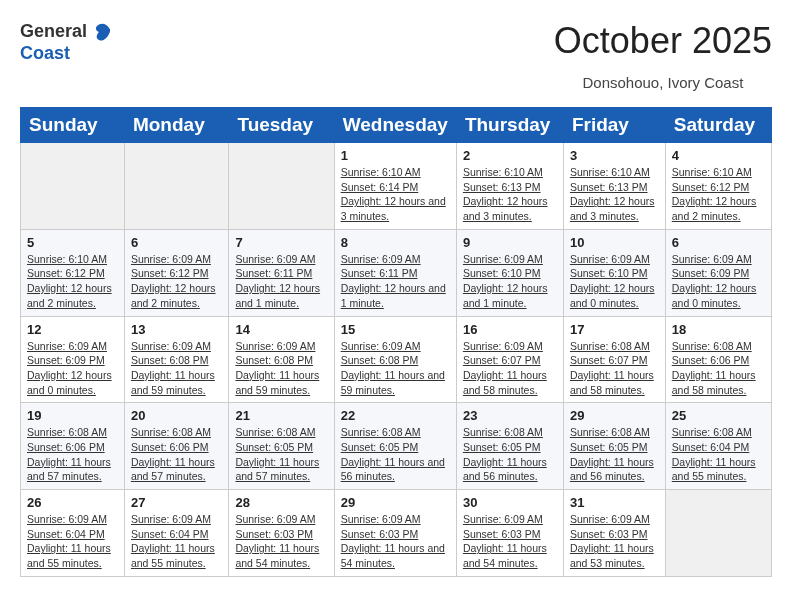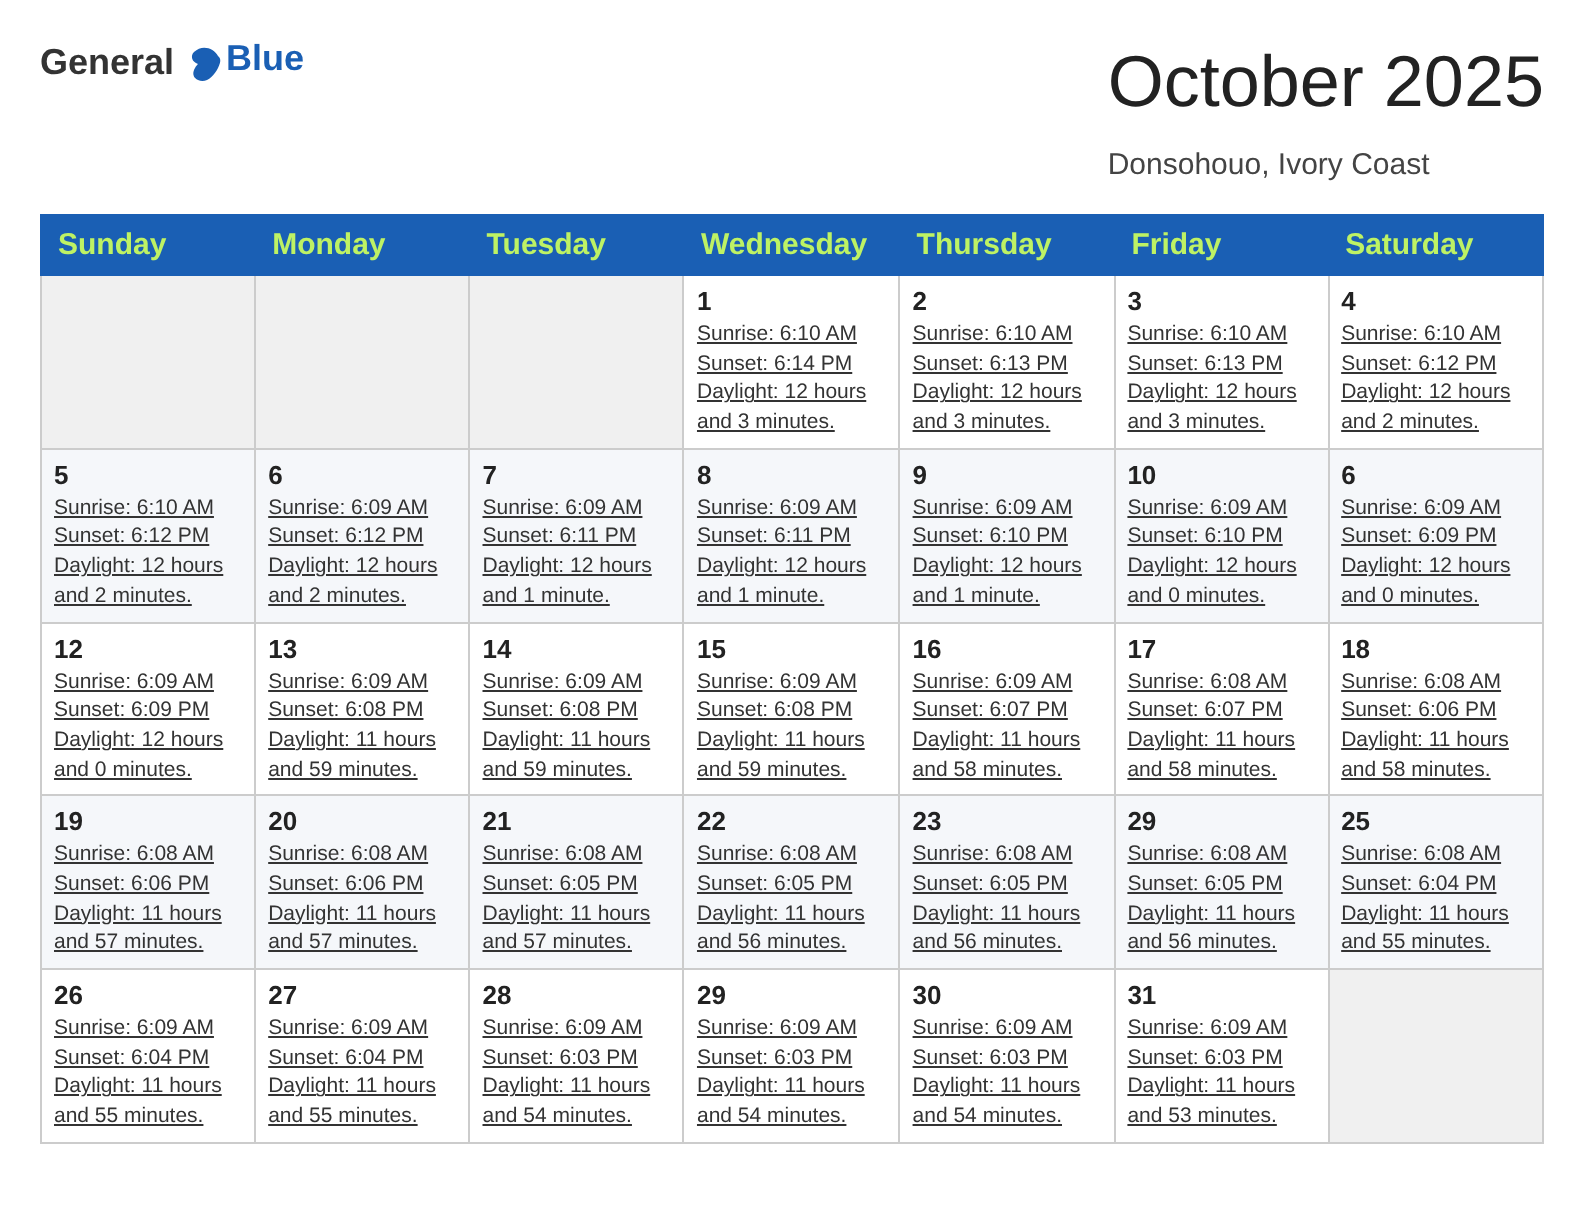--- a/index.html
+++ b/index.html
@@ -15,62 +15,62 @@
       justify-content: space-between;
       align-items: flex-start;
       margin-bottom: 16px;
     }
     .logo {
       display: flex;
       align-items: center;
     }
     .logo-text {
       display: flex;
-      flex-direction: row;
+      flex-direction: column;
       line-height: 1.1;
     }
     .logo-general {
       font-size: 18px;
       font-weight: bold;
       color: #333;
     }
     .logo-blue {
       font-size: 18px;
       font-weight: bold;
       color: #1a5fb4;
     }
     .logo-icon {
       width: 24px;
       height: 24px;
       margin-left: 2px;
     }
     .title-area {
-      text-align: left;
+      text-align: center;
     }
     .month-title {
       font-size: 36px;
       font-weight: normal;
       color: #222;
     }
     .location {
       font-size: 15px;
       color: #444;
       margin-top: 12px;
     }
     .calendar {
       width: 100%;
       border-collapse: collapse;
       border: 1px solid #ccc;
     }
     .calendar th {
       background-color: #1a5fb4;
-      color: #bef264;
+      color: #ffffff;
       text-align: left;
       padding: 6px 8px;
-      font-size: 15px;
+      font-size: 19px;
       font-weight: bold;
       border: 1px solid #1a5fb4;
     }
     .calendar td {
       vertical-align: top;
       border: 1px solid #ccc;
       padding: 5px 6px;
       width: 108px;
       min-height: 80px;
       background: #fff;
@@ -100,21 +100,21 @@
 
 <div class="header">
   <div class="logo">
     <div class="logo-text">
       <span style="display:flex;align-items:center;">
         <span class="logo-general">General</span>
         <svg class="logo-icon" viewBox="0 0 24 24">
           <path d="M20 8 C18 4, 12 2, 8 6 C6 8, 7 11, 10 12 C8 14, 6 18, 10 20 C14 22, 18 18, 20 14 C22 10, 21 9, 20 8Z" fill="#1a5fb4"></path>
         </svg>
       </span>
-      <span class="logo-blue">Blue</span>
+      <span class="logo-blue">Coast</span>
     </div>
   </div>
   <div class="title-area">
     <div class="month-title">October 2025</div>
     <div class="location">Donsohouo, Ivory Coast</div>
   </div>
 </div>
 
 <table class="calendar">
   <thead>

